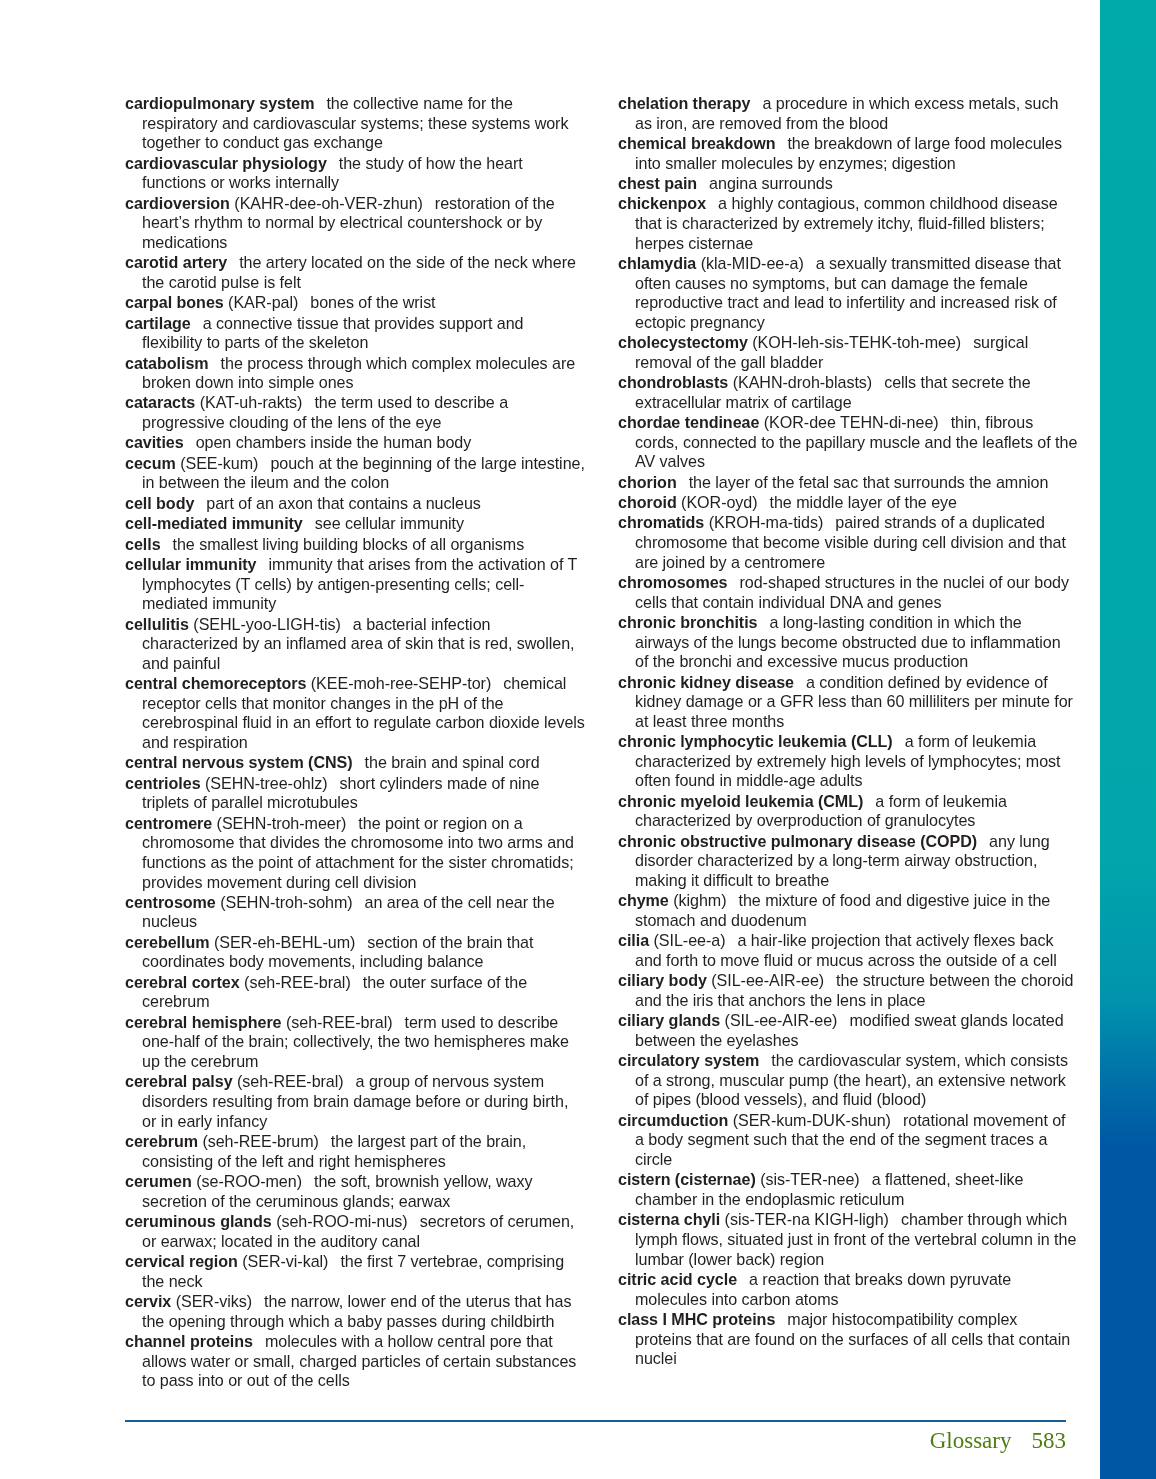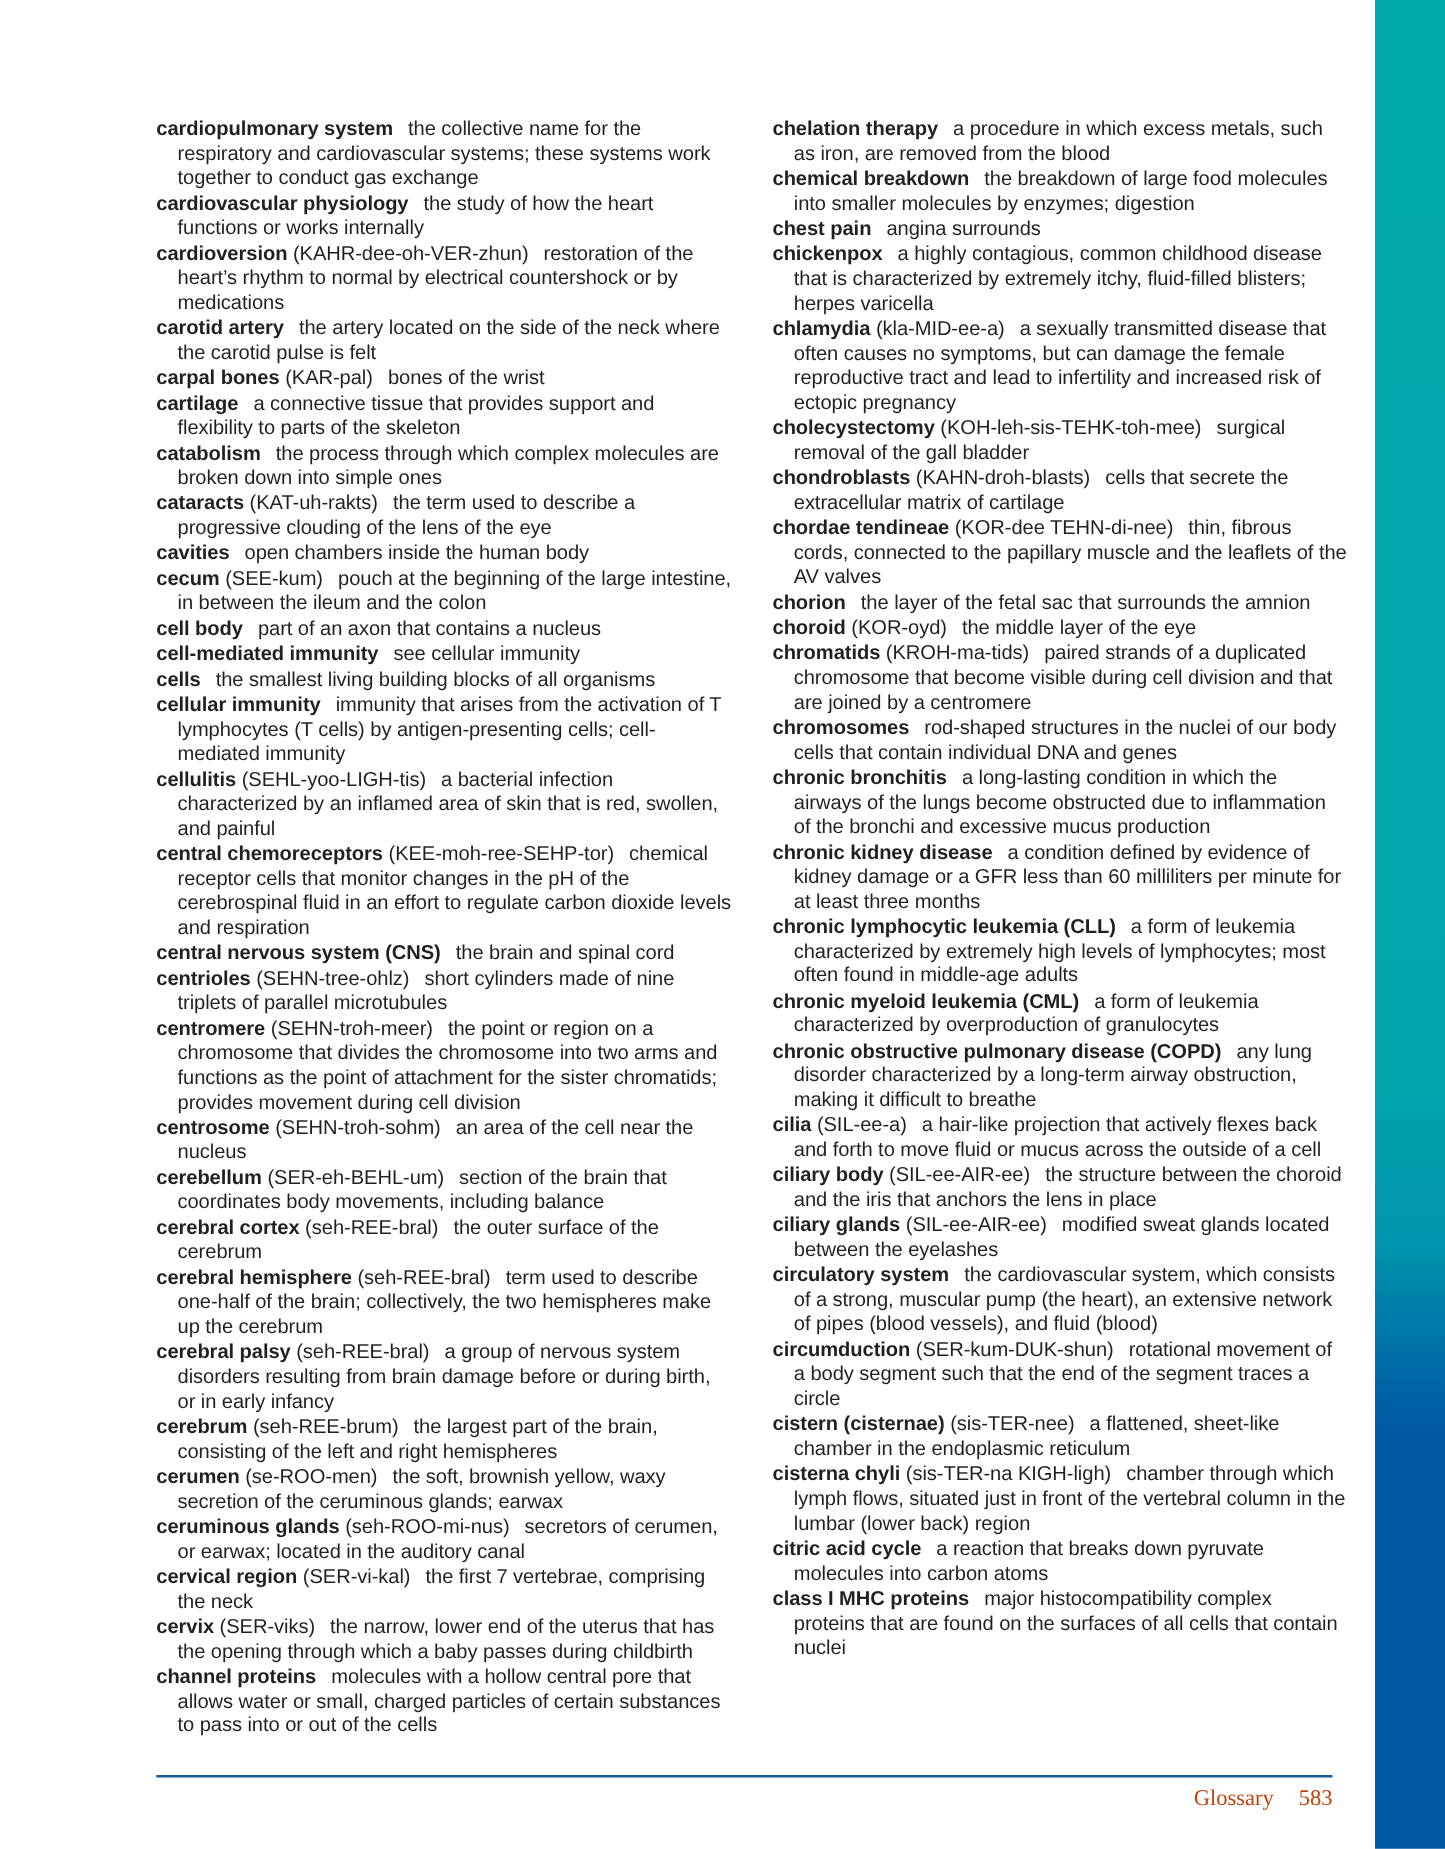--- a/index.html
+++ b/index.html
@@ -70,22 +70,22 @@
       top: 1420px;
       width: 941px;
       height: 2px;
       background: #1a5e96;
     }
     .footer {
       position: absolute;
       top: 1428px;
       right: 90px;
       font-family: "Liberation Serif", serif;
-      font-size: 18px;
-      color: #c2410c;
+      font-size: 23px;
+      color: #4d7c0f;
     }
     .footer .page-num {
       margin-left: 20px;
     }
   </style>
 </head>
 <body>
 
 <div class="side-bar"></div>
 
@@ -118,34 +118,35 @@
     <div class="entry"><span class="term">cerumen</span> <span class="pron">(se-ROO-men)</span><span class="gap"></span><span class="def">the soft, brownish yellow, waxy secretion of the ceruminous glands;</span> <span class="it">earwax</span></div>
     <div class="entry"><span class="term">ceruminous glands</span> <span class="pron">(seh-ROO-mi-nus)</span><span class="gap"></span><span class="def">secretors of cerumen, or earwax; located in the auditory canal</span></div>
     <div class="entry"><span class="term">cervical region</span> <span class="pron">(SER-vi-kal)</span><span class="gap"></span><span class="def">the first 7 vertebrae, comprising the neck</span></div>
     <div class="entry"><span class="term">cervix</span> <span class="pron">(SER-viks)</span><span class="gap"></span><span class="def">the narrow, lower end of the uterus that has the opening through which a baby passes during childbirth</span></div>
     <div class="entry"><span class="term">channel proteins</span><span class="gap"></span><span class="def">molecules with a hollow central pore that allows water or small, charged particles of certain substances to pass into or out of the cells</span></div>
   </div>
 <div class="column col-right" id="col-right">
     <div class="entry"><span class="term">chelation therapy</span><span class="gap"></span><span class="def">a procedure in which excess metals, such as iron, are removed from the blood</span></div>
     <div class="entry"><span class="term">chemical breakdown</span><span class="gap"></span><span class="def">the breakdown of large food molecules into smaller molecules by enzymes;</span> <span class="it">digestion</span></div>
     <div class="entry"><span class="term">chest pain</span><span class="gap"></span><span class="def">angina surrounds</span></div>
-    <div class="entry"><span class="term">chickenpox</span><span class="gap"></span><span class="def">a highly contagious, common childhood disease that is characterized by extremely itchy, fluid-filled blisters;</span> <span class="it">herpes varicella</span></div>
+    <div class="entry"><span class="term">chickenpox</span><span class="gap"></span><span class="def">a highly contagious, common childhood disease that is characterized by extremely itchy, fluid-filled blisters;</span> <span class="it">herpes cisternae</span></div>
     <div class="entry"><span class="term">chlamydia</span> <span class="pron">(kla-MID-ee-a)</span><span class="gap"></span><span class="def">a sexually transmitted disease that often causes no symptoms, but can damage the female reproductive tract and lead to infertility and increased risk of ectopic pregnancy</span></div>
     <div class="entry"><span class="term">cholecystectomy</span> <span class="pron">(KOH-leh-sis-TEHK-toh-mee)</span><span class="gap"></span><span class="def">surgical removal of the gall bladder</span></div>
     <div class="entry"><span class="term">chondroblasts</span> <span class="pron">(KAHN-droh-blasts)</span><span class="gap"></span><span class="def">cells that secrete the extracellular matrix of cartilage</span></div>
     <div class="entry"><span class="term">chordae tendineae</span> <span class="pron">(KOR-dee TEHN-di-nee)</span><span class="gap"></span><span class="def">thin, fibrous cords, connected to the papillary muscle and the leaflets of the AV valves</span></div>
     <div class="entry"><span class="term">chorion</span><span class="gap"></span><span class="def">the layer of the fetal sac that surrounds the amnion</span></div>
     <div class="entry"><span class="term">choroid</span> <span class="pron">(KOR-oyd)</span><span class="gap"></span><span class="def">the middle layer of the eye</span></div>
     <div class="entry"><span class="term">chromatids</span> <span class="pron">(KROH-ma-tids)</span><span class="gap"></span><span class="def">paired strands of a duplicated chromosome that become visible during cell division and that are joined by a centromere</span></div>
     <div class="entry"><span class="term">chromosomes</span><span class="gap"></span><span class="def">rod-shaped structures in the nuclei of our body cells that contain individual DNA and genes</span></div>
     <div class="entry"><span class="term">chronic bronchitis</span><span class="gap"></span><span class="def">a long-lasting condition in which the airways of the lungs become obstructed due to inflammation of the bronchi and excessive mucus production</span></div>
     <div class="entry"><span class="term">chronic kidney disease</span><span class="gap"></span><span class="def">a condition defined by evidence of kidney damage or a GFR less than 60 milliliters per minute for at least three months</span></div>
     <div class="entry"><span class="term">chronic lymphocytic leukemia (CLL)</span><span class="gap"></span><span class="def">a form of leukemia characterized by extremely high levels of lymphocytes; most often found in middle-age adults</span></div>
     <div class="entry"><span class="term">chronic myeloid leukemia (CML)</span><span class="gap"></span><span class="def">a form of leukemia characterized by overproduction of granulocytes</span></div>
     <div class="entry"><span class="term">chronic obstructive pulmonary disease (COPD)</span><span class="gap"></span><span class="def">any lung disorder characterized by a long-term airway obstruction, making it difficult to breathe</span></div>
+    <div class="entry"><span class="term">chyme</span> <span class="pron">(kighm)</span><span class="gap"></span><span class="def">the mixture of food and digestive juice in the stomach and duodenum</span></div>
     <div class="entry"><span class="term">cilia</span> <span class="pron">(SIL-ee-a)</span><span class="gap"></span><span class="def">a hair-like projection that actively flexes back and forth to move fluid or mucus across the outside of a cell</span></div>
     <div class="entry"><span class="term">ciliary body</span> <span class="pron">(SIL-ee-AIR-ee)</span><span class="gap"></span><span class="def">the structure between the choroid and the iris that anchors the lens in place</span></div>
     <div class="entry"><span class="term">ciliary glands</span> <span class="pron">(SIL-ee-AIR-ee)</span><span class="gap"></span><span class="def">modified sweat glands located between the eyelashes</span></div>
     <div class="entry"><span class="term">circulatory system</span><span class="gap"></span><span class="def">the cardiovascular system, which consists of a strong, muscular pump (the heart), an extensive network of pipes (blood vessels), and fluid (blood)</span></div>
     <div class="entry"><span class="term">circumduction</span> <span class="pron">(SER-kum-DUK-shun)</span><span class="gap"></span><span class="def">rotational movement of a body segment such that the end of the segment traces a circle</span></div>
     <div class="entry"><span class="term">cistern (cisternae)</span> <span class="pron">(sis-TER-nee)</span><span class="gap"></span><span class="def">a flattened, sheet-like chamber in the endoplasmic reticulum</span></div>
     <div class="entry"><span class="term">cisterna chyli</span> <span class="pron">(sis-TER-na KIGH-ligh)</span><span class="gap"></span><span class="def">chamber through which lymph flows, situated just in front of the vertebral column in the lumbar (lower back) region</span></div>
     <div class="entry"><span class="term">citric acid cycle</span><span class="gap"></span><span class="def">a reaction that breaks down pyruvate molecules into carbon atoms</span></div>
     <div class="entry"><span class="term">class I MHC proteins</span><span class="gap"></span><span class="def">major histocompatibility complex proteins that are found on the surfaces of all cells that contain nuclei</span></div>
   </div>

